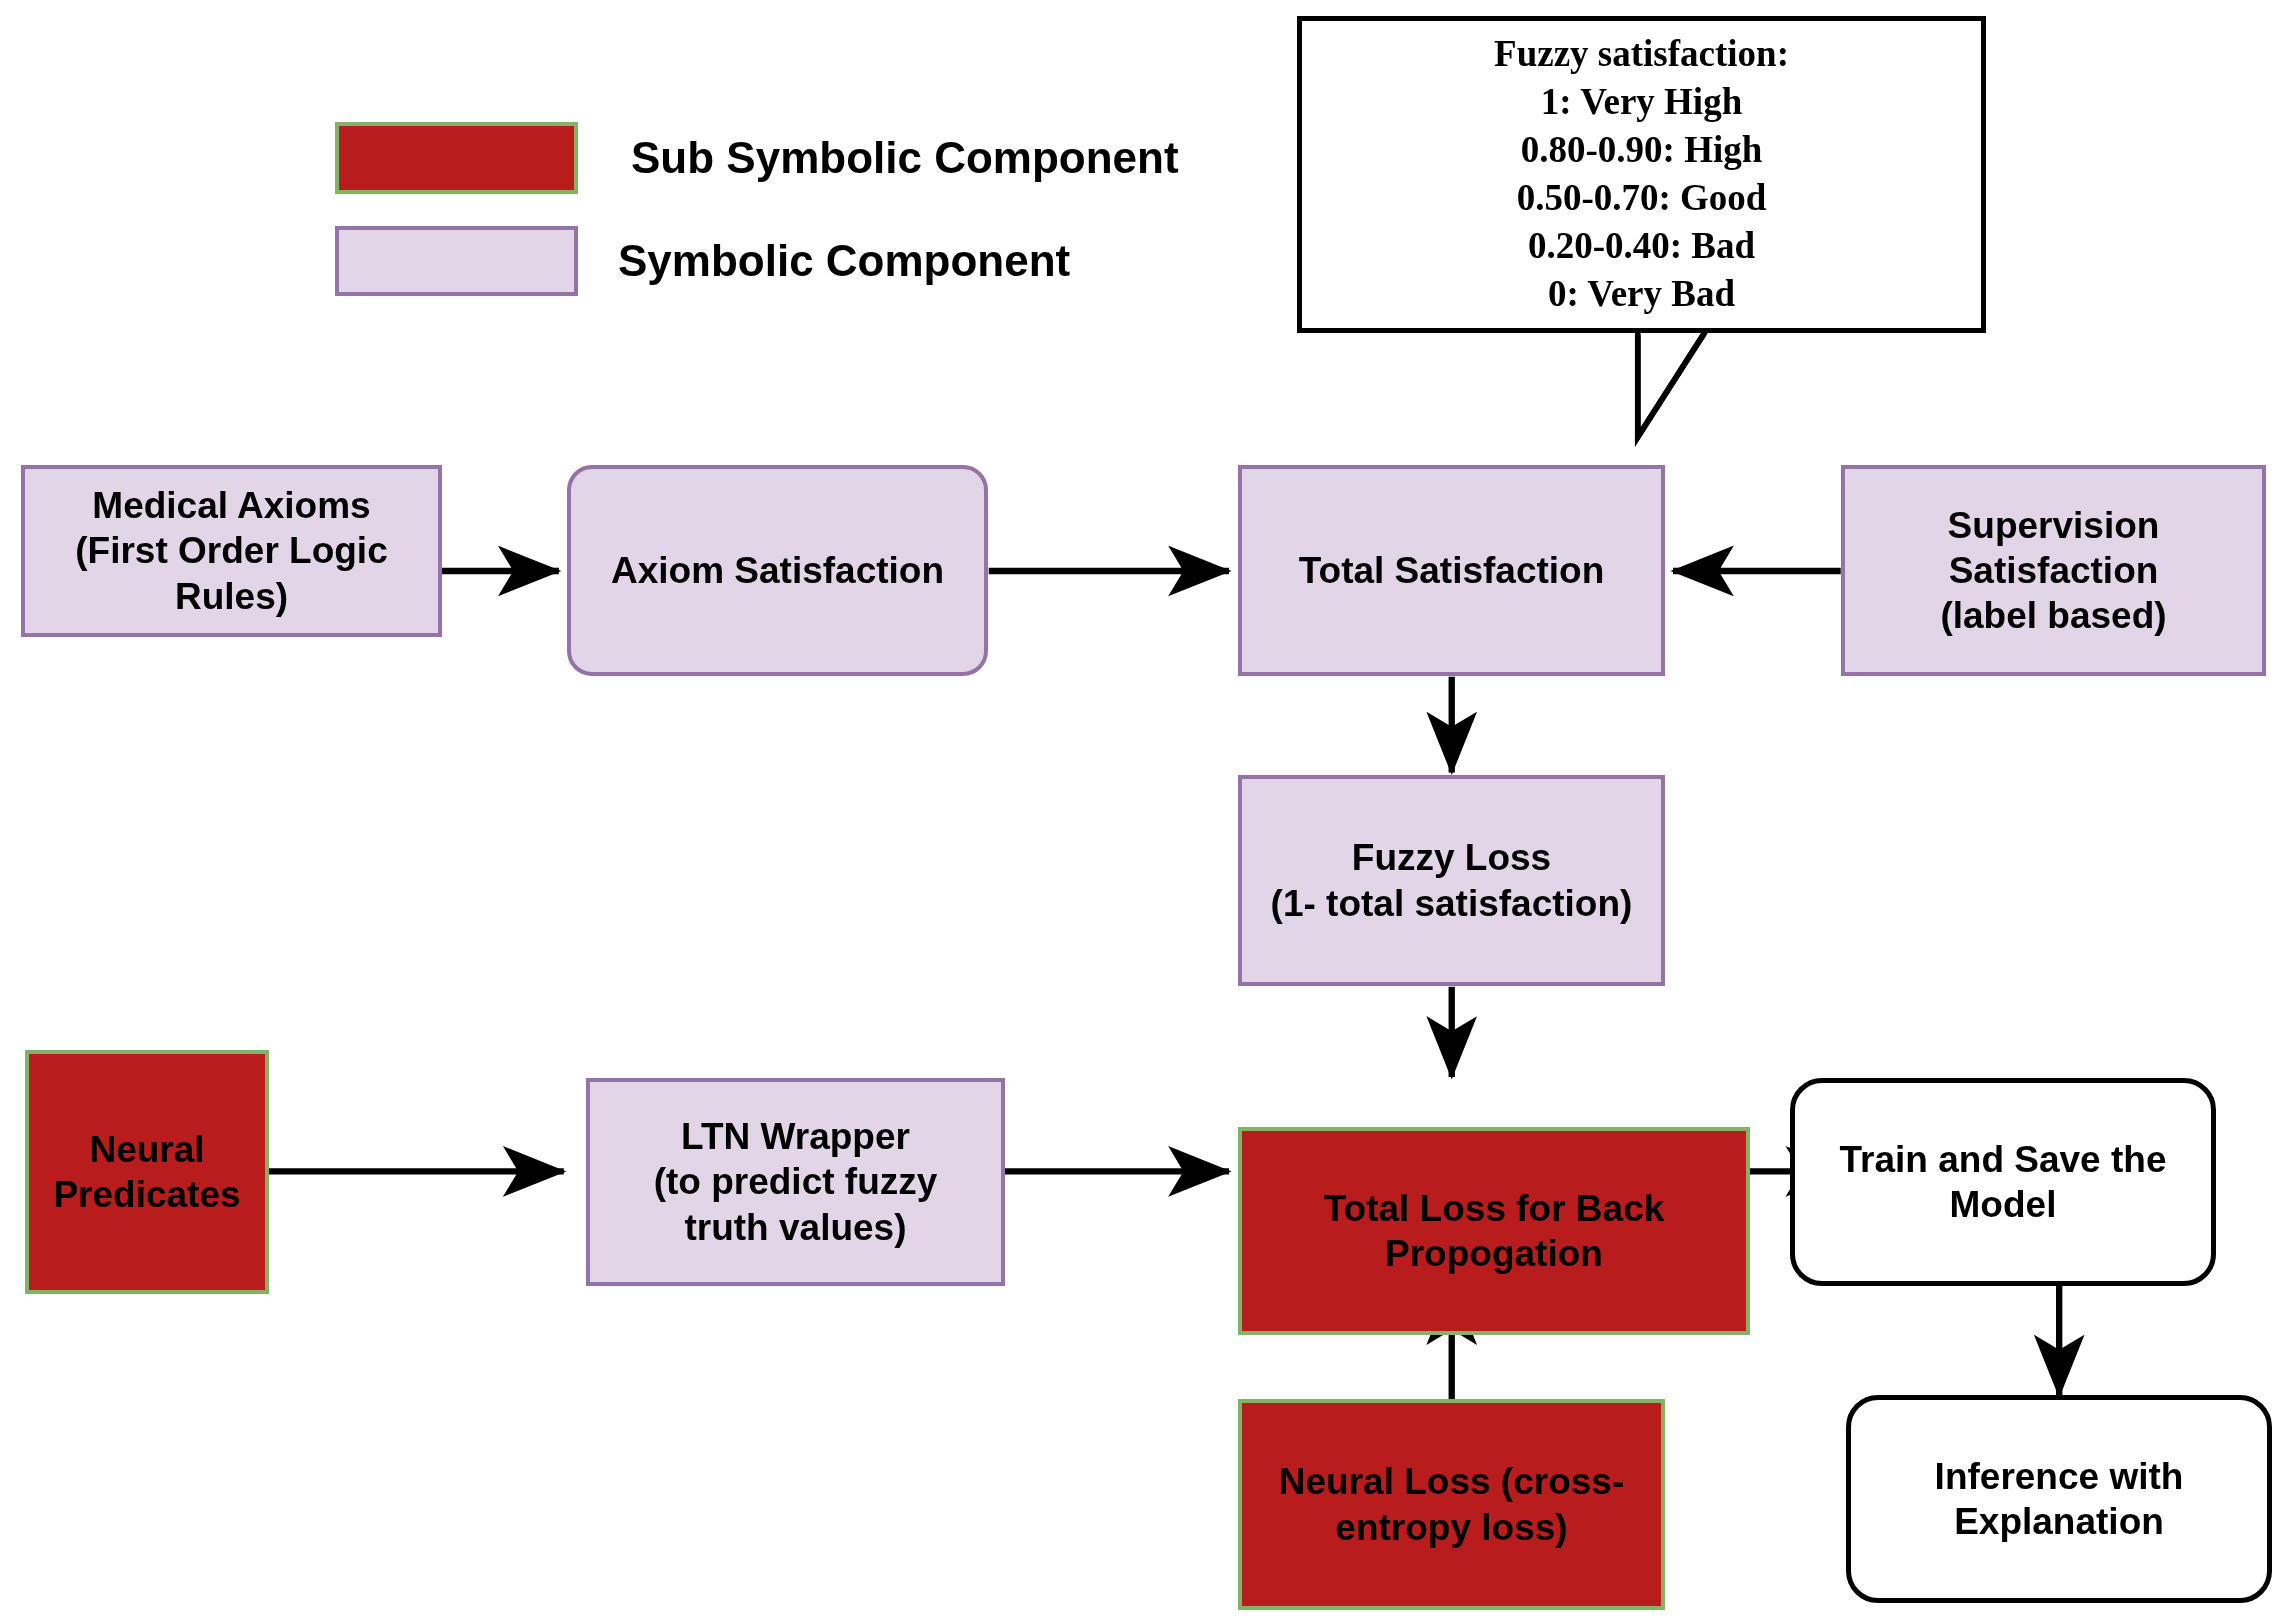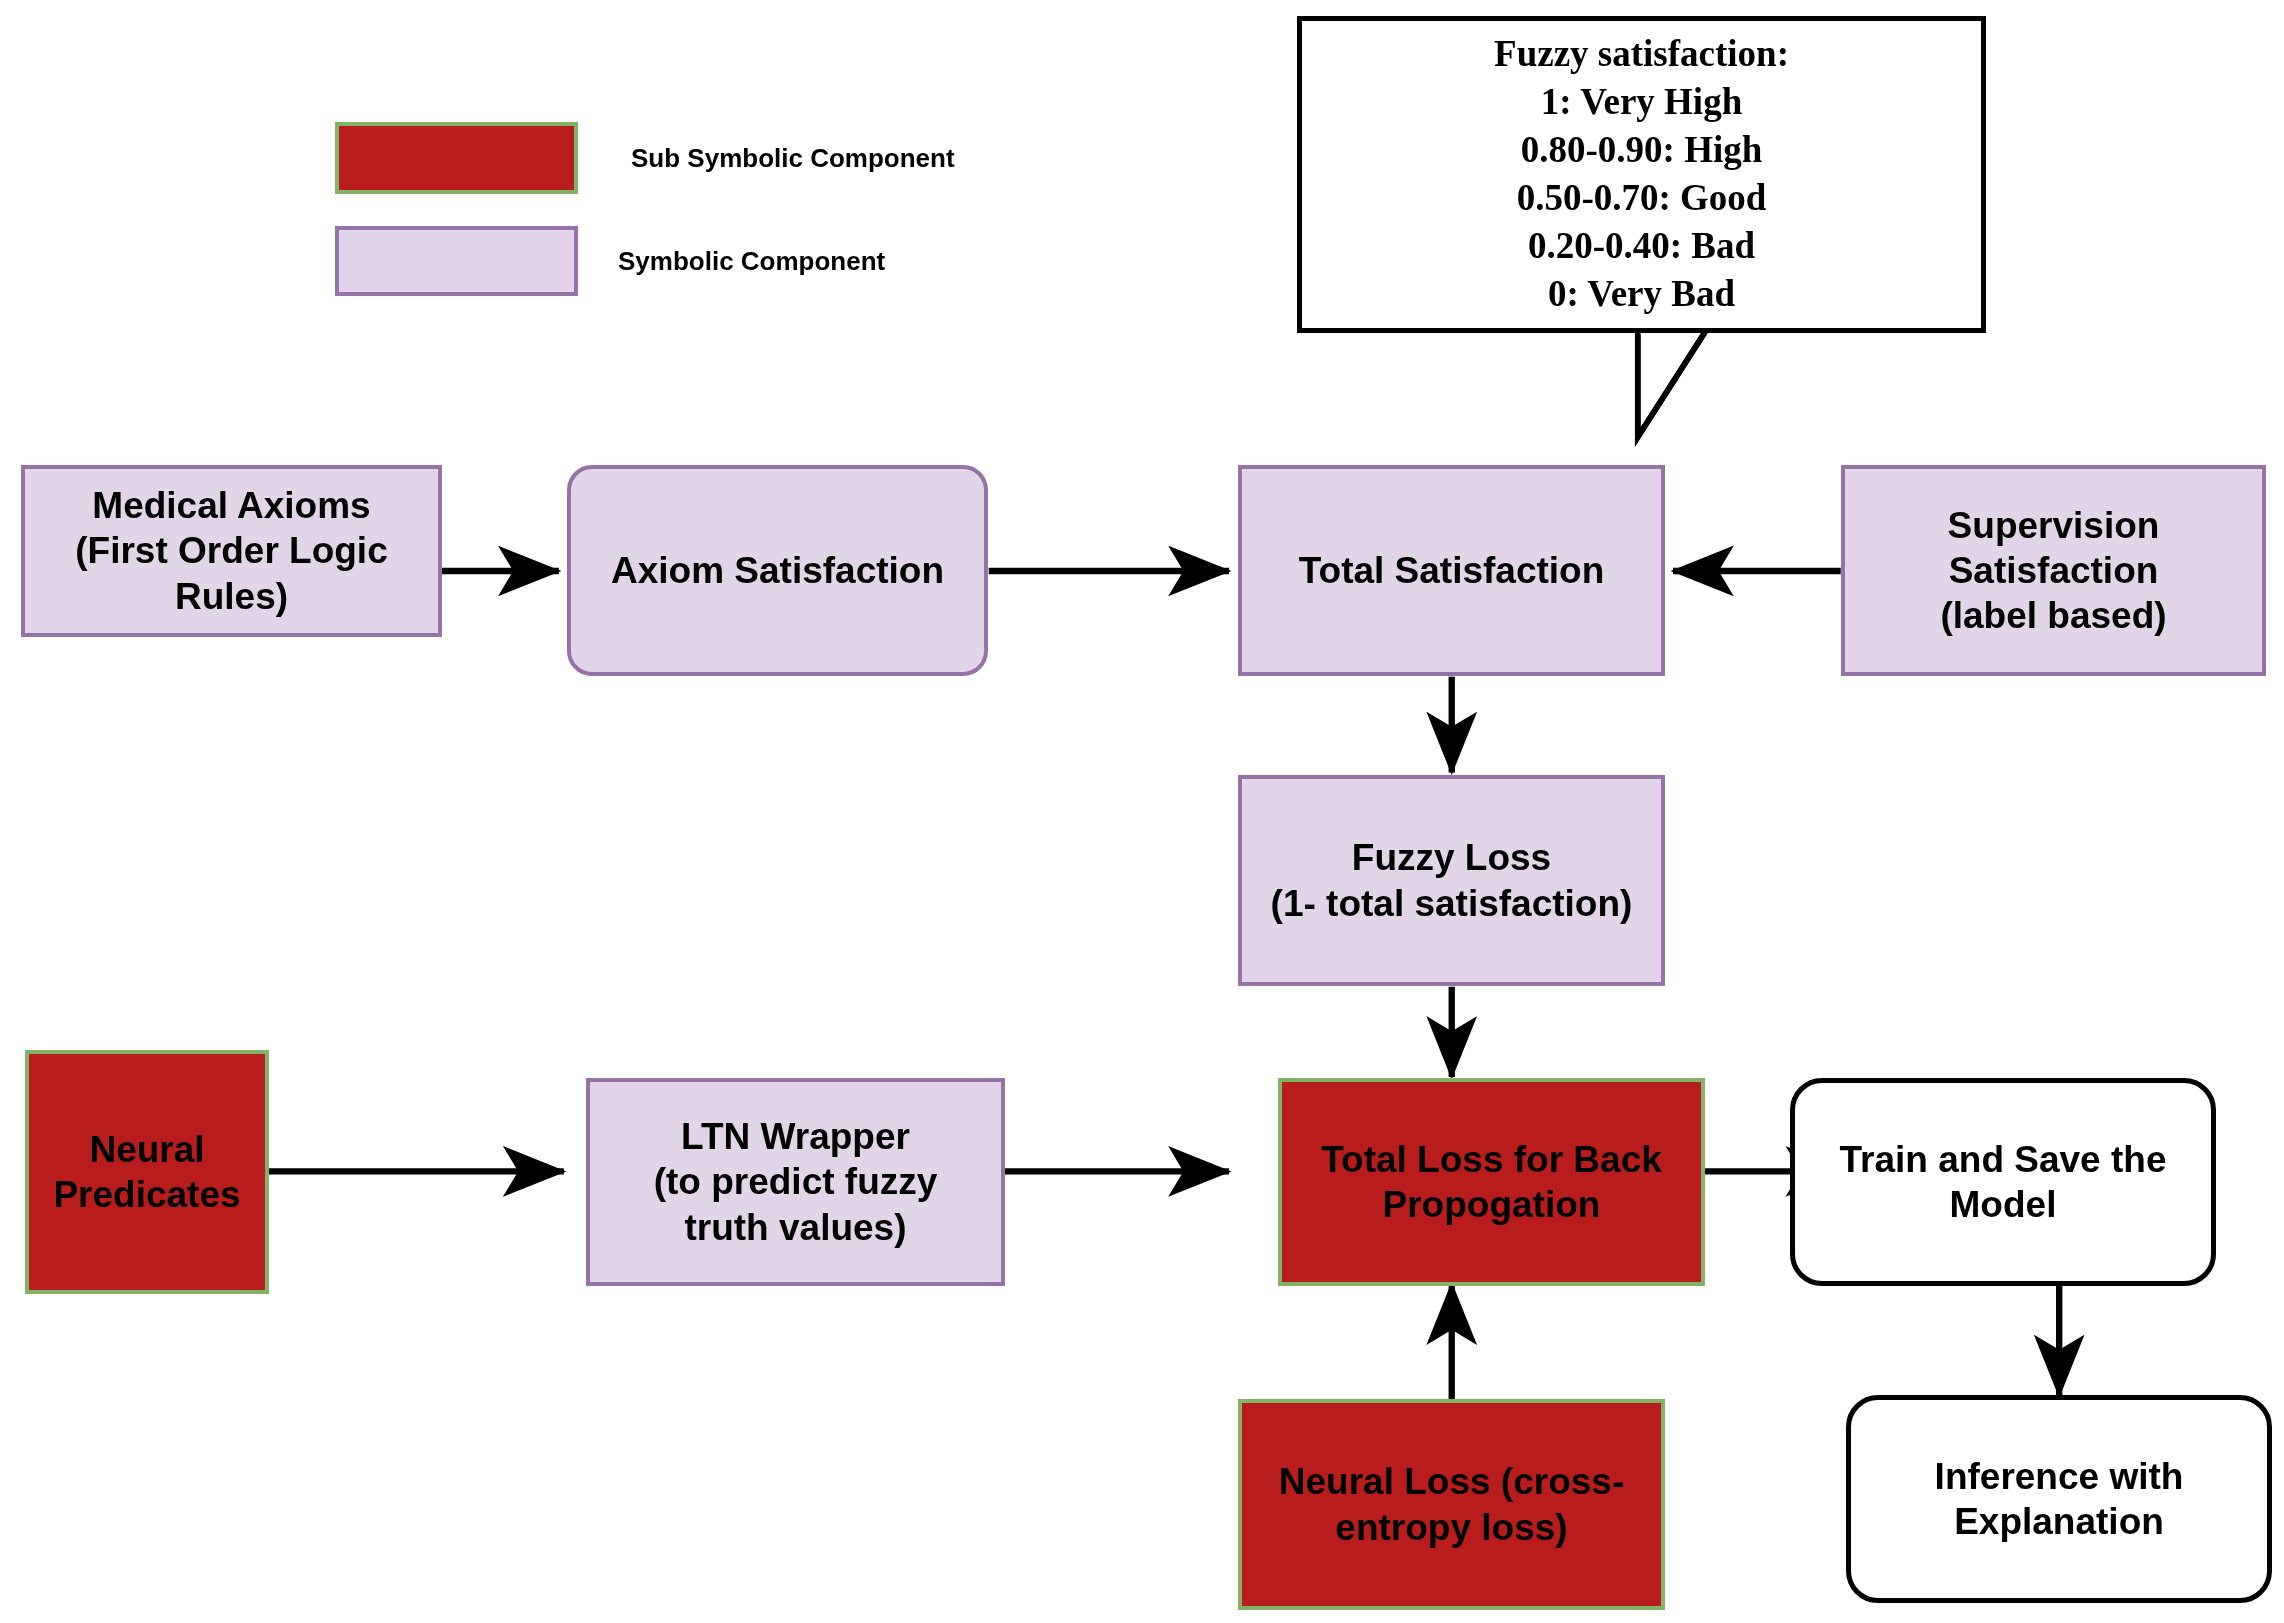--- a/index.html
+++ b/index.html
@@ -41,21 +41,21 @@
     border-radius: 32px;
   }
   .legend-sw {
     position: absolute;
     box-sizing: border-box;
   }
   .legend-lbl {
     position: absolute;
     font-weight: bold;
     color: #000;
-    font-size: 26px;
+    font-size: 44px;
     white-space: nowrap;
     display: flex;
     align-items: center;
   }
   .bubble {
     position: absolute;
     box-sizing: border-box;
     background: #ffffff;
     border: 5.6px solid #000000;
     display: flex;
@@ -144,21 +144,21 @@
   <div class="node sym" style="left:1238px; top:775px; width:427px; height:211px; font-size:37px;">Fuzzy Loss
 (1- total satisfaction)</div>
 
   <div class="node subsym" style="left:25px; top:1050px; width:244px; height:244px; font-size:37px;">Neural
 Predicates</div>
 
   <div class="node sym" style="left:560px; top:1078px; width:419px; height:208px; font-size:37px;margin-left:26px;">LTN Wrapper
 (to predict fuzzy
 truth values)</div>
 
-  <div class="node subsym" style="left:1238px; top:1078px; width:427px; height:208px; font-size:37px;margin-left:40px;">Total Loss for Back
+  <div class="node subsym" style="left:1238px; top:1127px; width:512px; height:208px; font-size:37px;">Total Loss for Back
 Propogation</div>
 
   <div class="node plain" style="left:1790px; top:1078px; width:426px; height:208px; font-size:37px;">Train and Save the
 Model</div>
 
   <div class="node subsym" style="left:1238px; top:1399px; width:427px; height:211px; font-size:37px;">Neural Loss (cross-
 entropy loss)</div>
 
   <div class="node plain" style="left:1846px; top:1395px; width:426px; height:208px; font-size:37px;">Inference with
 Explanation</div>

